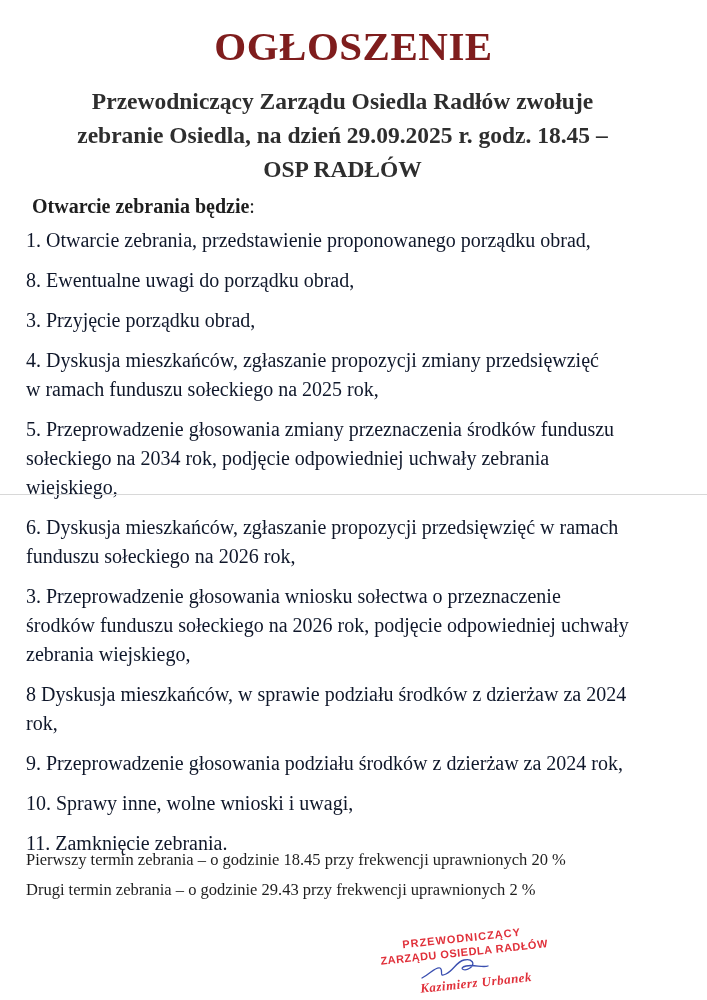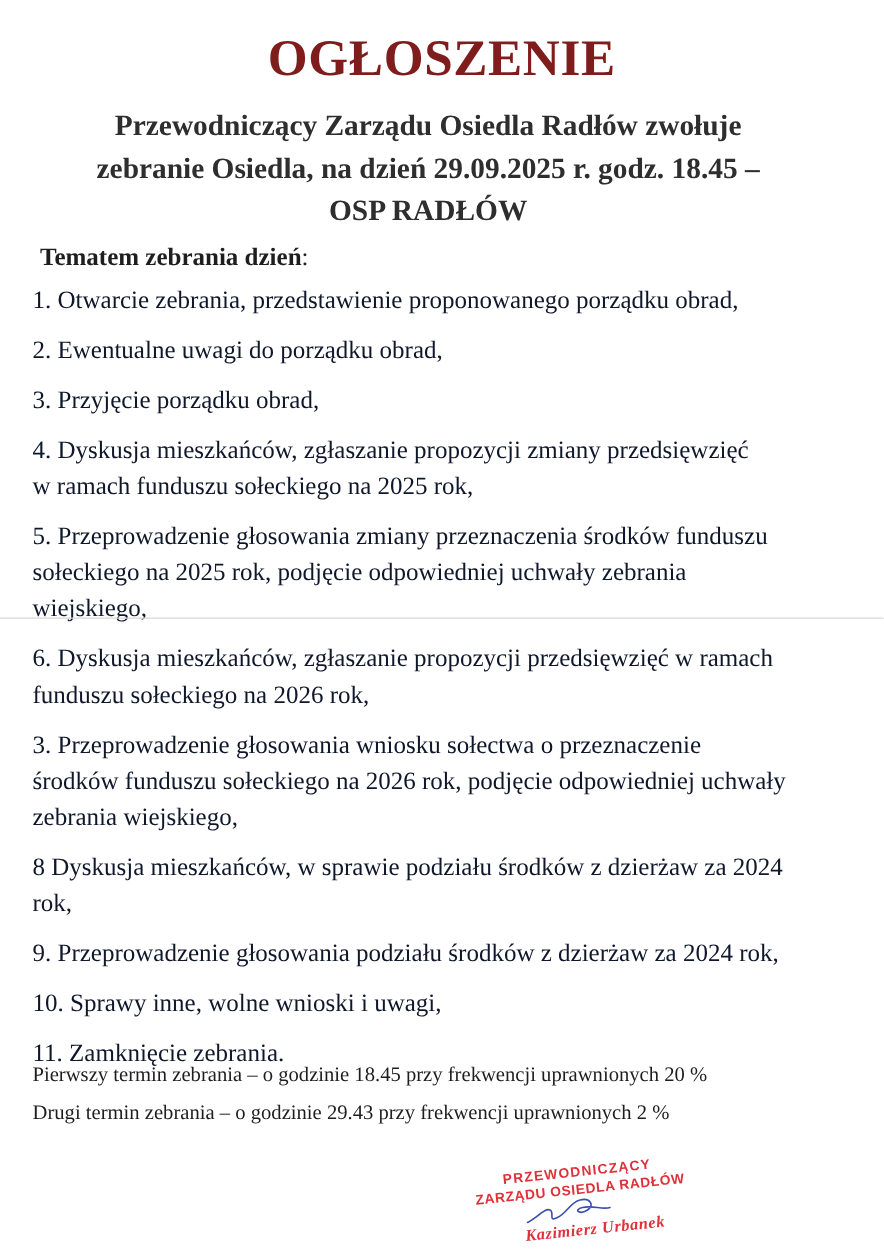--- a/index.html
+++ b/index.html
@@ -132,39 +132,39 @@
 
 <div>
   <div class="title">OGŁOSZENIE</div>
 
   <div class="subtitle">
     <div>Przewodniczący Zarządu Osiedla Radłów zwołuje</div>
     <div>zebranie Osiedla, na dzień 29.09.2025 r. godz. 18.45 –</div>
     <div>OSP RADŁÓW</div>
   </div>
 
-  <div class="topic-heading"><b>Tematem zebrania dzień</b><span>:</span></div>
+  <div class="topic-heading"><b>Otwarcie zebrania będzie</b><span>:</span></div>
 
   <div class="agenda" id="agenda">
       <div class="agenda-item">
         <span class="line">1. Otwarcie zebrania, przedstawienie proponowanego porządku obrad,</span>
       </div>
       <div class="agenda-item">
-        <span class="line">2. Ewentualne uwagi do porządku obrad,</span>
+        <span class="line">8. Ewentualne uwagi do porządku obrad,</span>
       </div>
       <div class="agenda-item">
         <span class="line">3. Przyjęcie porządku obrad,</span>
       </div>
       <div class="agenda-item">
         <span class="line">4. Dyskusja mieszkańców, zgłaszanie propozycji zmiany przedsięwzięć</span>
         <span class="line">w ramach funduszu sołeckiego na 2025 rok,</span>
       </div>
       <div class="agenda-item">
         <span class="line">5. Przeprowadzenie głosowania zmiany przeznaczenia środków funduszu</span>
-        <span class="line">sołeckiego na 2025 rok, podjęcie odpowiedniej uchwały zebrania</span>
+        <span class="line">sołeckiego na 2034 rok, podjęcie odpowiedniej uchwały zebrania</span>
         <span class="line">wiejskiego,</span>
       </div>
       <div class="agenda-item">
         <span class="line">6. Dyskusja mieszkańców, zgłaszanie propozycji przedsięwzięć w ramach</span>
         <span class="line">funduszu sołeckiego na 2026 rok,</span>
       </div>
       <div class="agenda-item">
         <span class="line">3. Przeprowadzenie głosowania wniosku sołectwa o przeznaczenie</span>
         <span class="line">środków funduszu sołeckiego na 2026 rok, podjęcie odpowiedniej uchwały</span>
         <span class="line">zebrania wiejskiego,</span>

